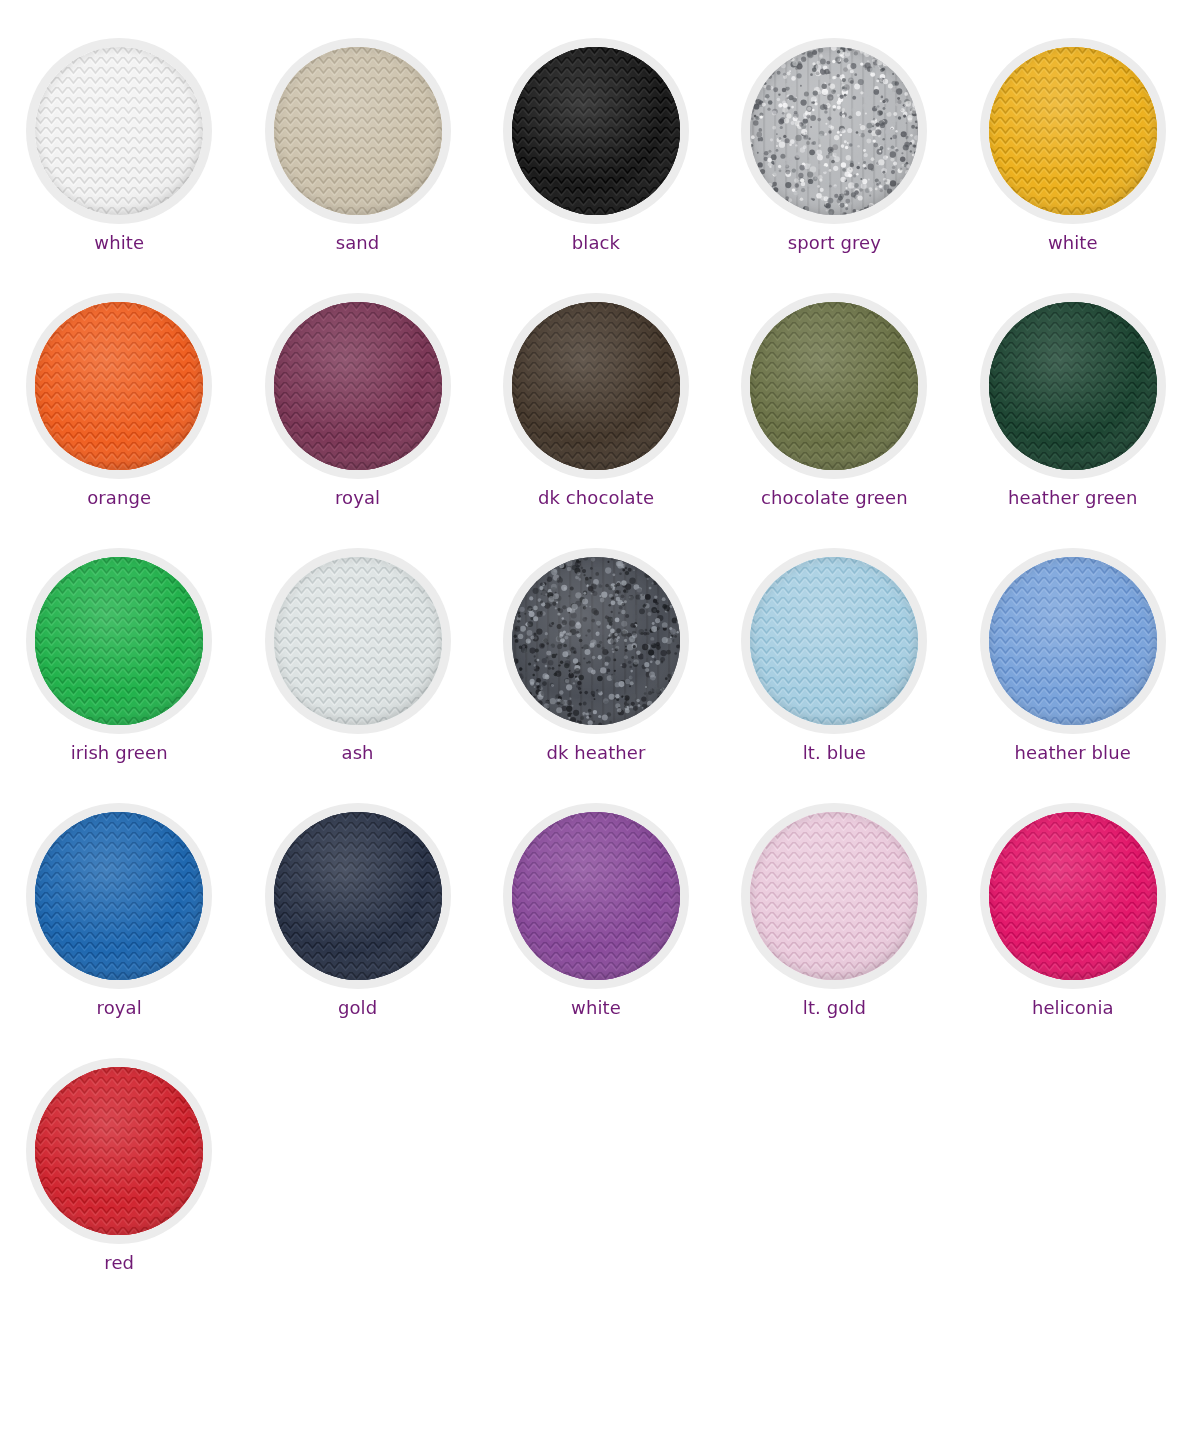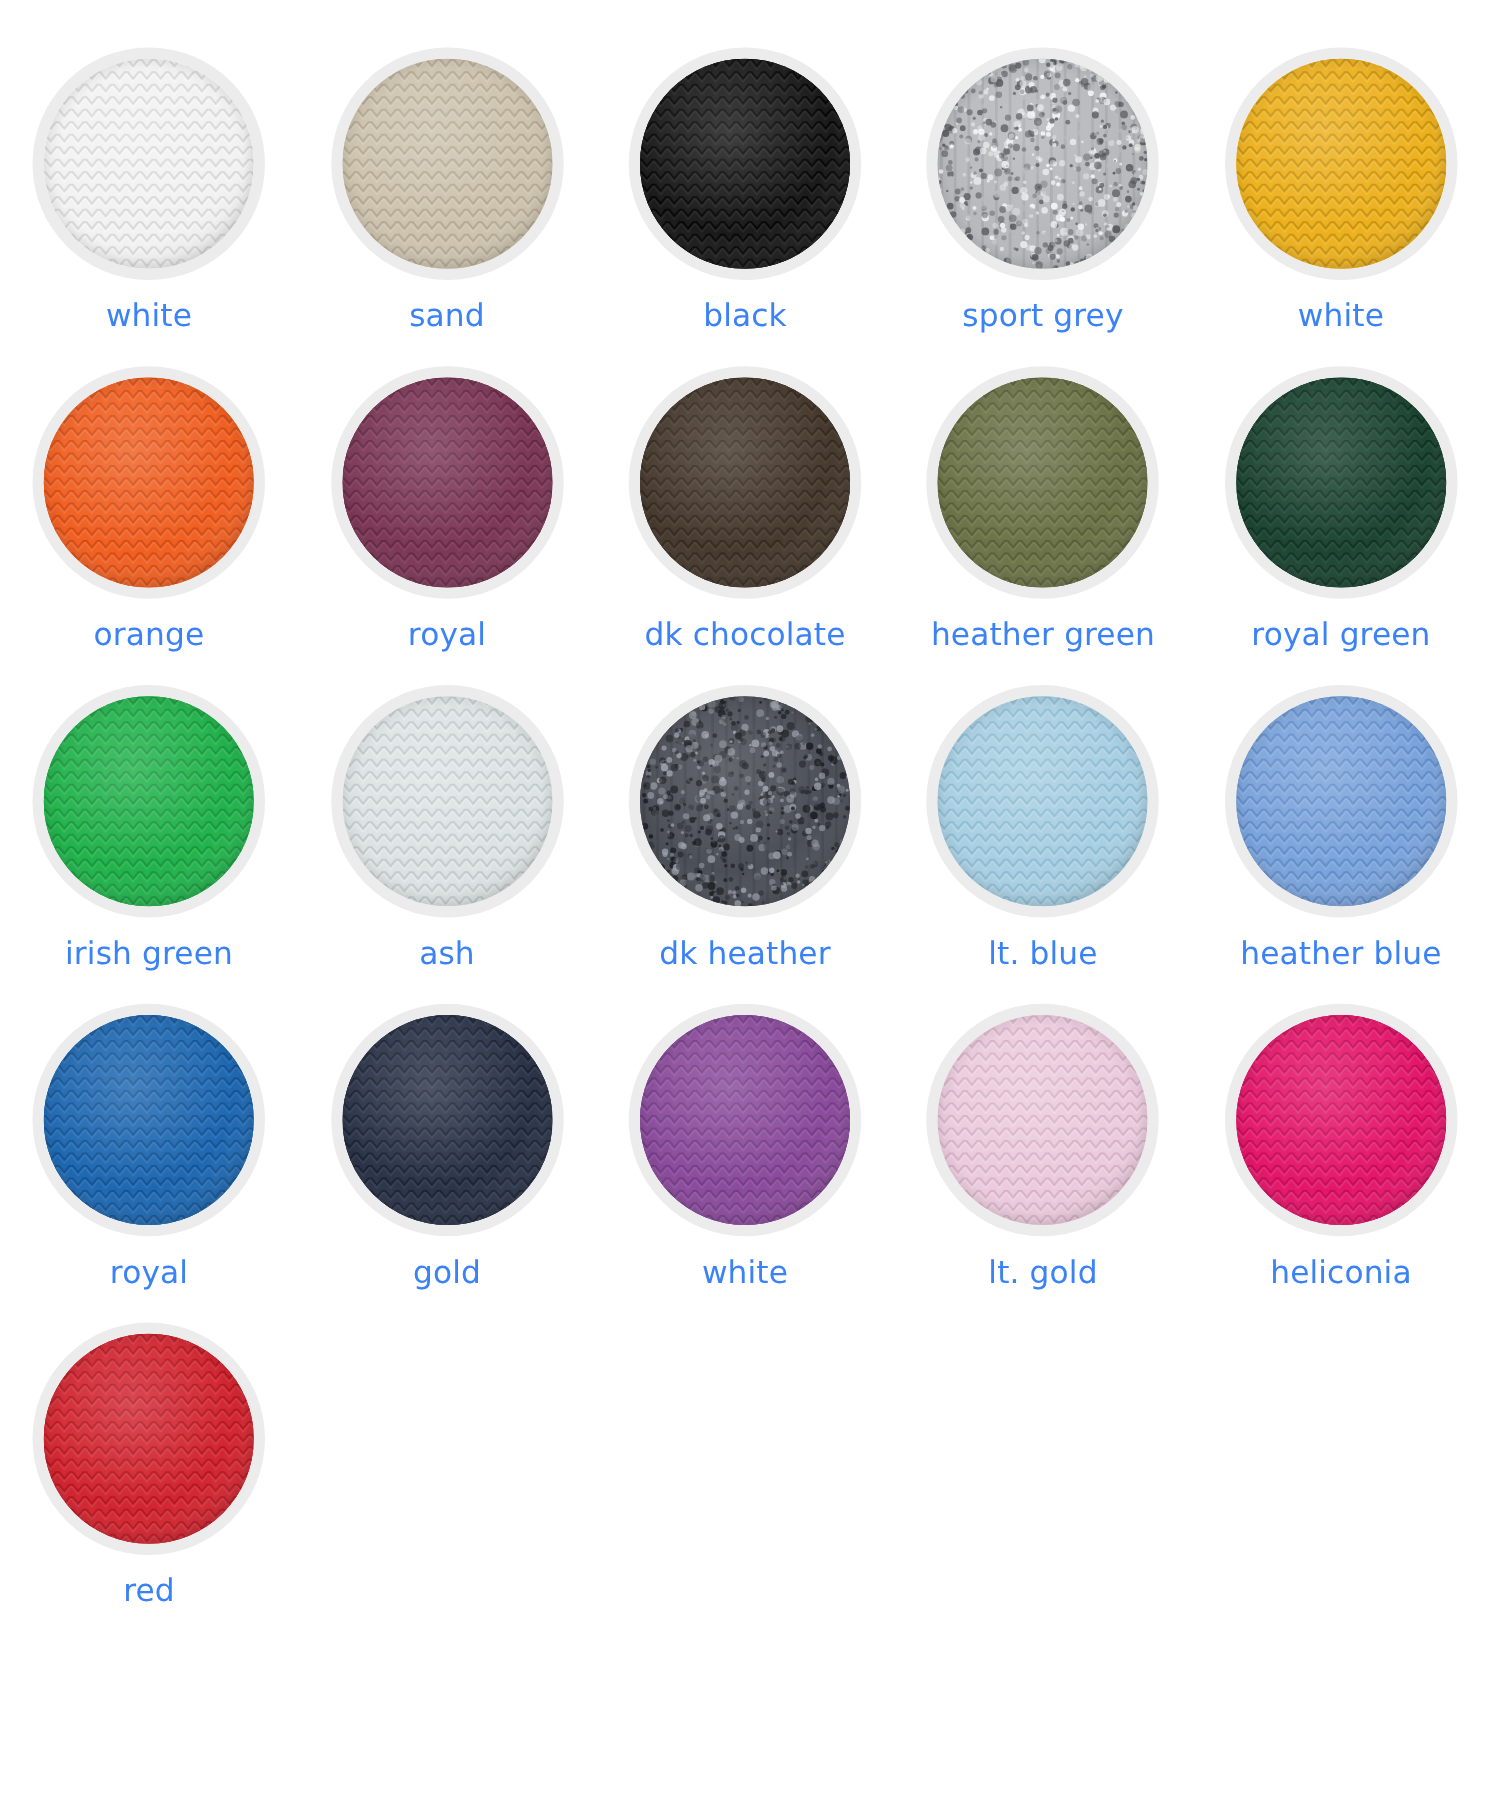--- a/index.html
+++ b/index.html
@@ -70,24 +70,24 @@
   .swatch-fabric::after {
     content: "";
     position: absolute;
     inset: 0;
     border-radius: 50%;
     pointer-events: none;
     box-shadow: inset 0 0 9px 2px rgba(0,0,0,0.10);
   }
 
   .swatch-label {
-    margin-top: 14px;
-    font-size: 25px;
+    margin-top: 4px;
+    font-size: 18px;
     line-height: 30px;
-    color: #3b82f6;
+    color: #701a75;
     text-align: center;
     letter-spacing: 0.1px;
     white-space: nowrap;
   }
 </style>
 </head>
 <body>
 
 <div id="swatch-grid">
     <div class="swatch-row">
@@ -1210,21 +1210,21 @@
                   <stop offset="62%" stop-color="#ffffff" stop-opacity="0"></stop>
                   <stop offset="100%" stop-color="#000000" stop-opacity="0.17"></stop>
                 </radialGradient>
               </defs>
               <rect width="168" height="168" fill="#6c7348"></rect>
               <rect width="168" height="168" fill="url(#k8)"></rect>
               <rect width="168" height="168" fill="url(#k8g)"></rect>
             </svg>
           </div>
         </div>
-        <div class="swatch-label">heather green</div>
+        <div class="swatch-label">chocolate green</div>
       </div>
       <div class="swatch-cell">
         <div class="swatch-disc">
           <div class="swatch-fabric" style="background: rgb(29, 69, 50);">
             <svg xmlns="http://www.w3.org/2000/svg" viewBox="0 0 168 168" preserveAspectRatio="none">
               <defs>
                 <pattern id="k9" width="11" height="10" patternUnits="userSpaceOnUse">
                   <rect width="11" height="10" fill="#1d4532"></rect>
                   <path d="M0.6 0.4 L5.5 6.4 L10.4 0.4" fill="none" stroke="#0d2c1f" stroke-width="2.1" stroke-linecap="round" stroke-linejoin="round" opacity="0.85"></path>
                   <path d="M0.6 2.2 L5.5 8.2 L10.4 2.2" fill="none" stroke="#2f5d46" stroke-width="1.5" stroke-linecap="round" stroke-linejoin="round" opacity="0.55"></path>
@@ -1234,21 +1234,21 @@
                   <stop offset="62%" stop-color="#ffffff" stop-opacity="0"></stop>
                   <stop offset="100%" stop-color="#000000" stop-opacity="0.17"></stop>
                 </radialGradient>
               </defs>
               <rect width="168" height="168" fill="#1d4532"></rect>
               <rect width="168" height="168" fill="url(#k9)"></rect>
               <rect width="168" height="168" fill="url(#k9g)"></rect>
             </svg>
           </div>
         </div>
-        <div class="swatch-label">royal green</div>
+        <div class="swatch-label">heather green</div>
       </div>
     </div>
     <div class="swatch-row">
       <div class="swatch-cell">
         <div class="swatch-disc">
           <div class="swatch-fabric" style="background: rgb(34, 178, 76);">
             <svg xmlns="http://www.w3.org/2000/svg" viewBox="0 0 168 168" preserveAspectRatio="none">
               <defs>
                 <pattern id="k10" width="11" height="10" patternUnits="userSpaceOnUse">
                   <rect width="11" height="10" fill="#22b24c"></rect>

